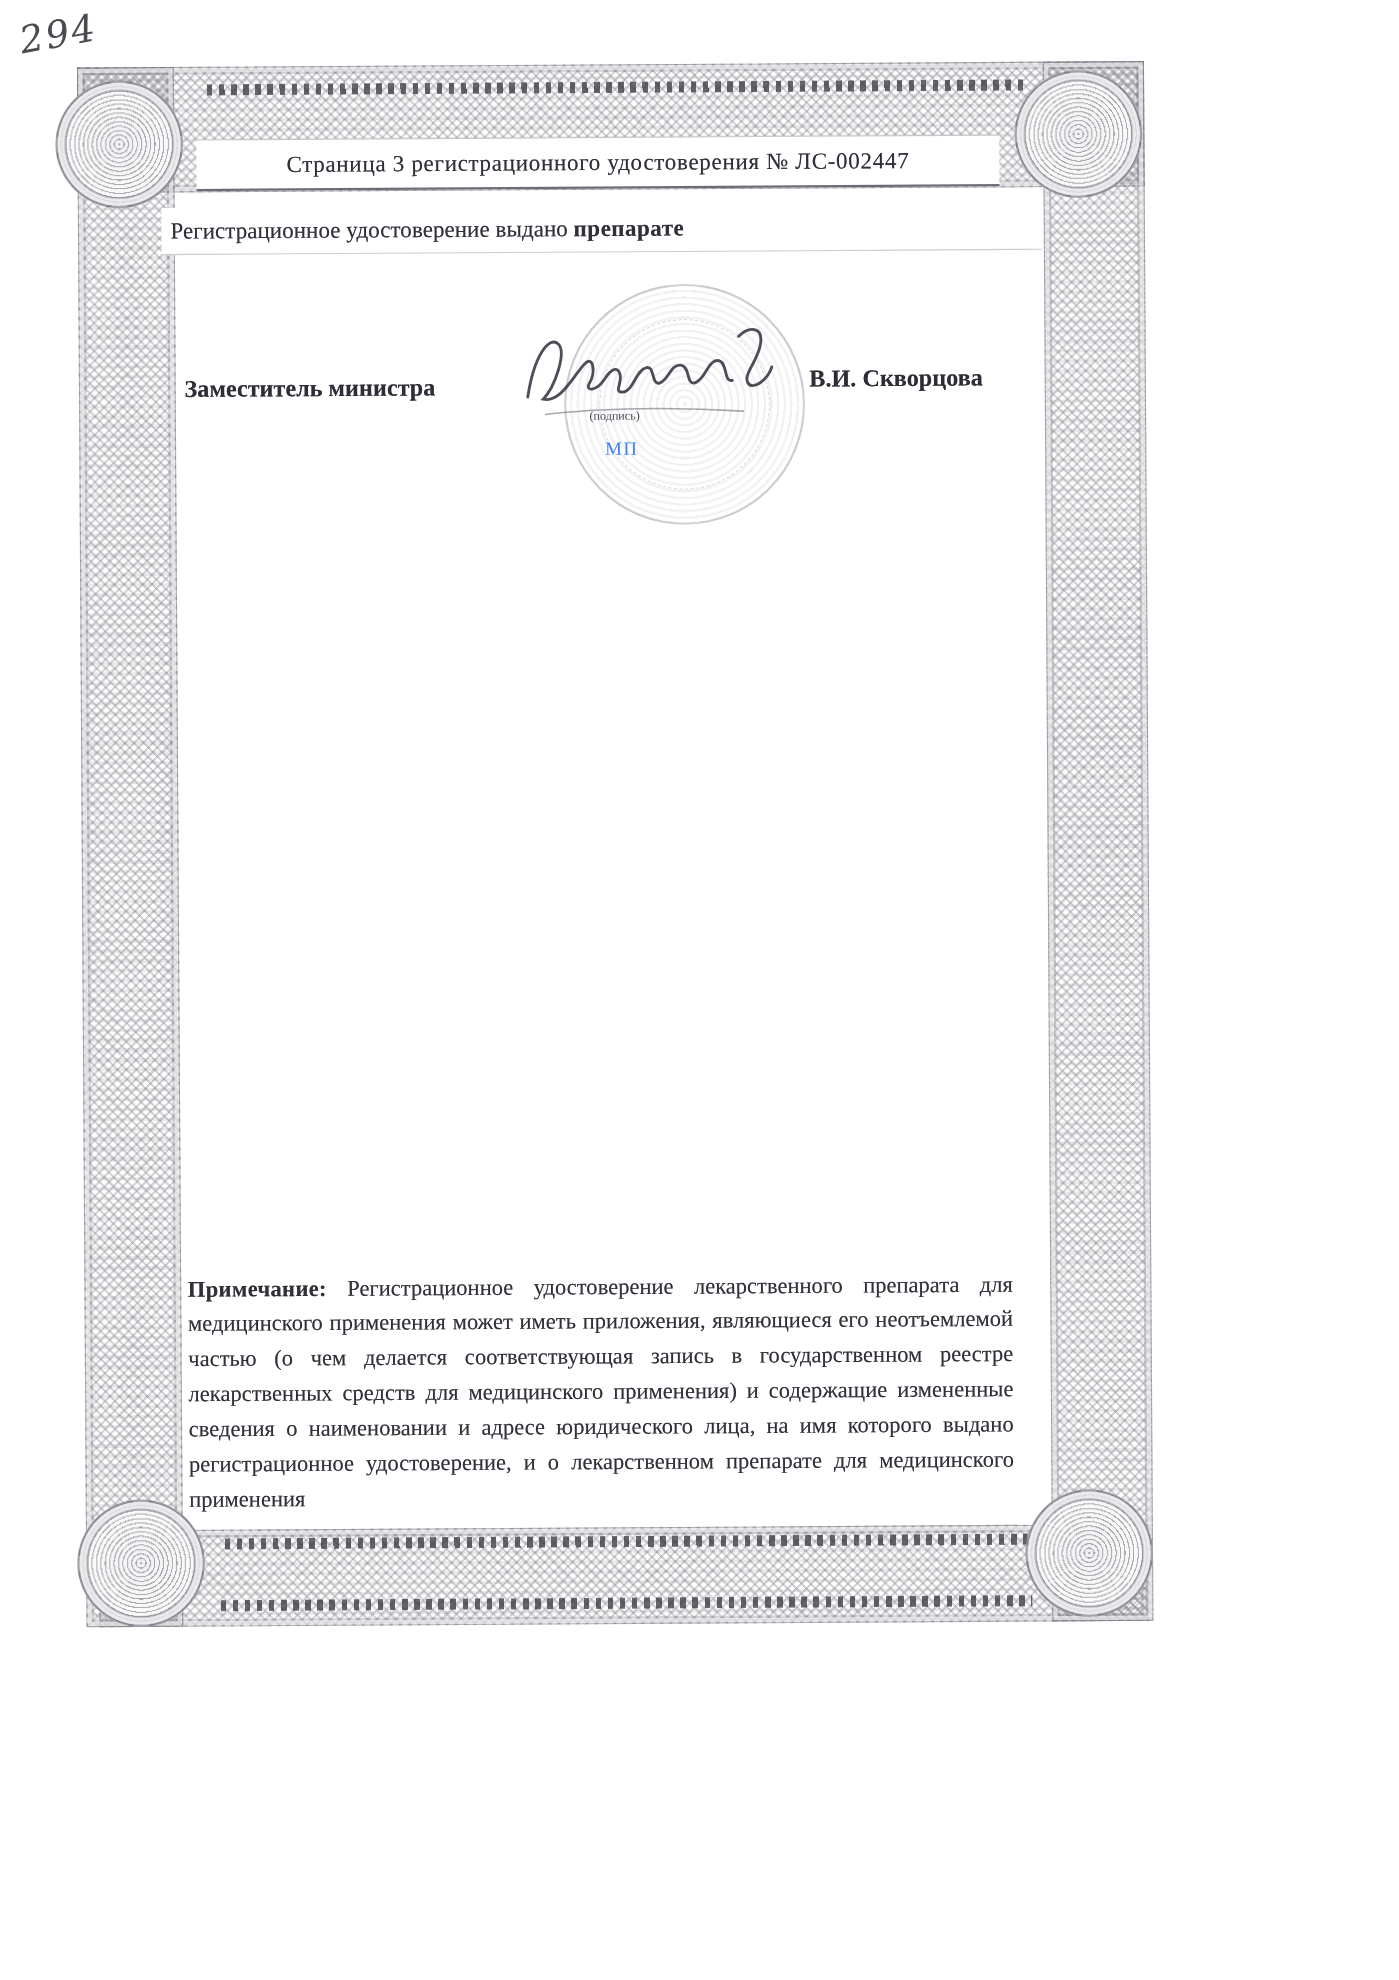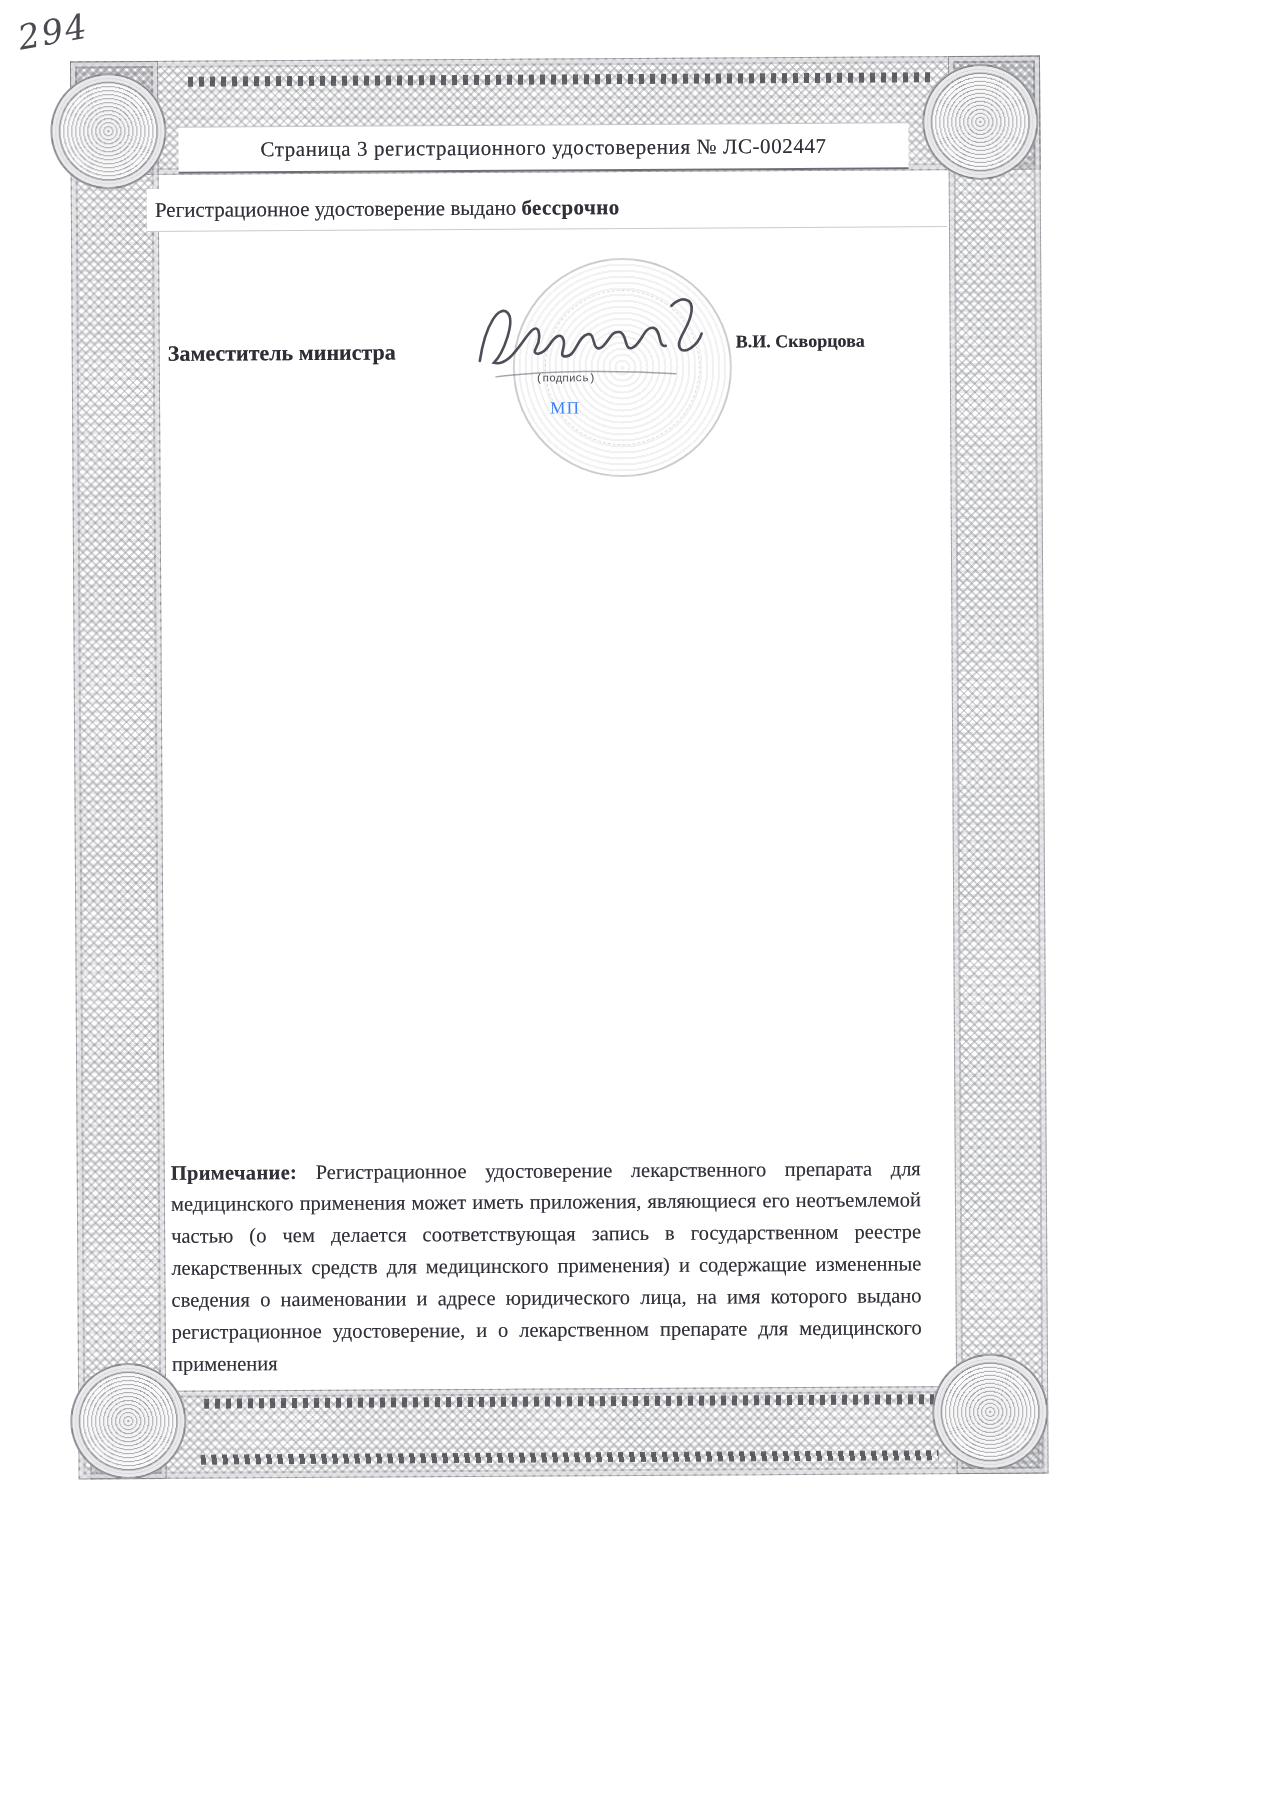--- a/index.html
+++ b/index.html
@@ -117,32 +117,31 @@
     top: 338px;
     font-size: 22px;
     font-weight: bold;
     color: #2c2d35;
     text-shadow: 0 0 0.5px rgba(40,40,52,0.5);
   }
   .signer-name {
     position: absolute;
     left: 738px;
     top: 332px;
-    font-size: 18px;
+    font-size: 22px;
     font-weight: bold;
     color: #2c2d35;
     text-shadow: 0 0 0.5px rgba(40,40,52,0.5);
   }
   .sig-caption {
     position: absolute;
     left: 538px;
     top: 372px;
     font-size: 11px;
     color: #4a4a55;
-    font-family: Liberation Mono, monospace;
   }
   .mp-label {
     position: absolute;
     left: 552px;
     top: 398px;
     font-size: 17px;
     letter-spacing: 1.5px;
     color: #3b82f6;
   }
   .stamp {
@@ -201,21 +200,21 @@
   <div class="rosette rosette-bl"></div>
   <div class="rosette rosette-br"></div>
 
   <div class="handwritten">294</div>
 
   <div class="header-box">
     <span class="header-text">Страница 3  регистрационного удостоверения № ЛС-002447</span>
   </div>
 
   <div class="validity-box">
-    <span class="validity-text"><span>Регистрационное удостоверение выдано </span><b>бессрочно</b></span>
+    <span class="validity-text"><span>Регистрационное удостоверение выдано </span><b>препарате</b></span>
   </div>
 
   <div class="stamp"></div>
 
   <svg class="signature-svg" viewBox="0 0 252 112">
     <path d="M14 78 C 20 40, 34 22, 42 30 C 50 38, 38 70, 28 80 C 44 84, 56 58, 66 48 C 74 40, 76 56, 70 66 C 66 73, 76 74, 84 62 C 90 53, 96 50, 98 58 C 100 66, 92 74, 100 74 C 110 74, 112 54, 122 52 C 130 50, 126 68, 134 66 C 142 64, 144 48, 154 50 C 162 52, 158 68, 166 66 C 176 63, 178 44, 188 46 C 196 48, 192 66, 200 64" fill="none" stroke="#3a3b46" stroke-width="2.6" stroke-linecap="round" opacity="0.9"></path>
     <path d="M206 24 C 216 14, 228 16, 226 30 C 224 46, 210 58, 214 66 C 218 74, 232 64, 236 52" fill="none" stroke="#3a3b46" stroke-width="2.6" stroke-linecap="round" opacity="0.9"></path>
     <path d="M30 94 C 80 88, 150 88, 210 92" fill="none" stroke="#3a3b46" stroke-width="1.4" stroke-linecap="round" opacity="0.45"></path>
   </svg>
 

